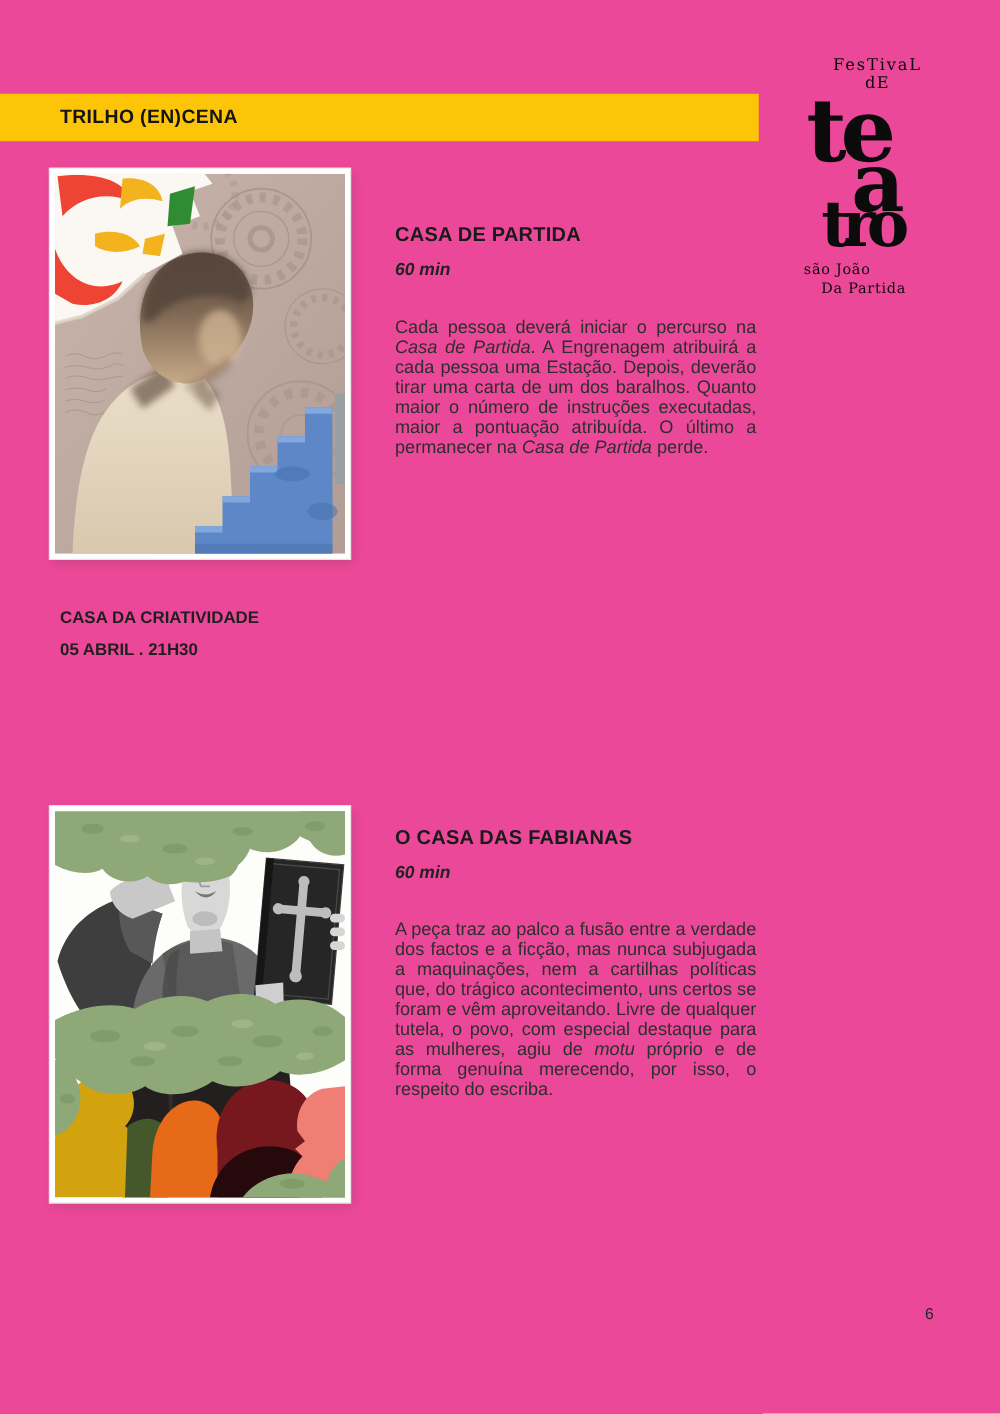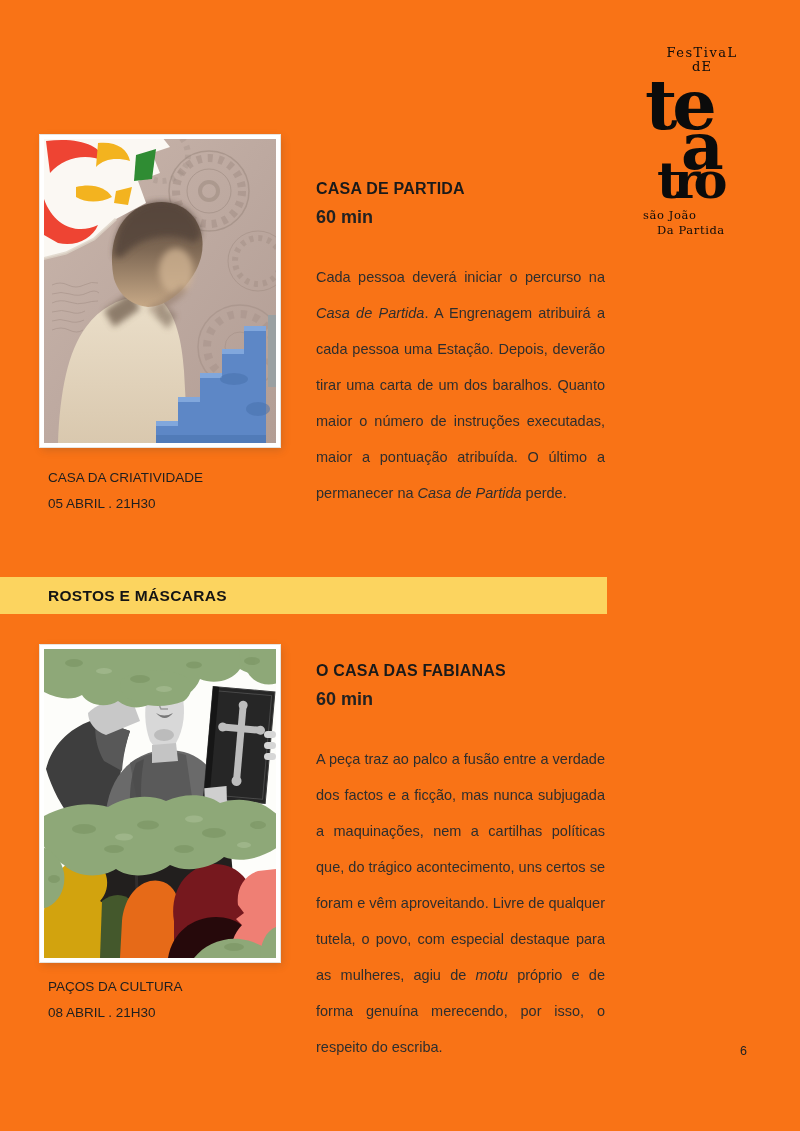--- a/index.html
+++ b/index.html
@@ -1,42 +1,42 @@
 <!DOCTYPE html>
 <html><head>
 <meta charset="utf-8">
 <style>
   html,body{margin:0;padding:0;background:#ffffff;}
-  .page{position:relative;width:800px;height:1131px;background:#f97316;overflow:hidden;
+  .page{position:relative;width:800px;height:1131px;background:#ec4899;overflow:hidden;
         font-family:"Liberation Sans",sans-serif;color:#1c1c1c;}
 
   
   .banner{position:absolute;left:0;display:flex;align-items:center;}
   .banner-1{top:75px;width:607px;height:38px;}
   .banner-2{top:577px;width:607px;height:37px;}
   .banner .label{margin-left:48px;font-size:15.5px;font-weight:bold;letter-spacing:.3px;color:#141414;}
 
   
   .poster{position:absolute;background:#fff;padding:4px;
           box-shadow:0 0 0 1px #e6e4df, 2px 3px 8px rgba(70,65,60,.22);}
   .poster svg{display:block;}
   .poster-1{left:40px;top:135px;}
   .poster-2{left:40px;top:645px;}
 
   
   .event{position:absolute;left:316px;width:289px;}
   .event-1{top:168px;margin-top:12px;}
   .event-2{top:662px;}
   .event h2{margin:0;font-size:16px;font-weight:bold;letter-spacing:.2px;color:#1a1a1a;}
-  .duration{margin-top:9px;font-size:18px;font-weight:bold;color:#222;}
-  .desc{margin:31px 0 0 0;font-size:14.5px;line-height:36px;text-align:justify;color:#2e2e2e;}
+  .duration{margin-top:9px;font-size:14px;font-weight:bold;color:#222;font-style:italic;}
+  .desc{margin:31px 0 0 0;font-size:14.5px;line-height:16px;text-align:justify;color:#2e2e2e;}
   .desc .it{font-style:italic;}
 
   
-  .venue{position:absolute;left:48px;font-size:13.5px;font-weight:normal;color:#1f1f1f;}
+  .venue{position:absolute;left:48px;font-size:13.5px;font-weight:bold;color:#1f1f1f;margin-top:16px;}
   .venue div{line-height:16px;}
   .venue .v-date{margin-top:10px;}
   .venue-1{top:470px;}
   .venue-2{top:979px;}
 
   
   .logo{position:absolute;left:641px;top:45px;width:122px;color:#0b0b0b;
         font-family:"DejaVu Serif",serif;}
   .logo-top{font-size:13px;letter-spacing:1.5px;text-align:center;}
   .logo-de{font-size:13px;letter-spacing:1px;text-align:center;margin-top:-1px;}
@@ -59,20 +59,23 @@
   <div class="logo">
     <div class="logo-top">FesTivaL</div>
     <div class="logo-de">dE</div>
     <div class="logo-big logo-te">te</div>
     <div class="logo-big logo-a">a</div>
     <div class="logo-big logo-tro">tro</div>
     <div class="logo-sub logo-sub1">são João</div>
     <div class="logo-sub logo-sub2">Da Partida</div>
   </div>
 
+  <div class="banner banner-1" style="background-color: rgb(253, 197, 8);">
+    <span class="label">TRILHO (EN)CENA</span>
+  </div>
 
   <figure class="poster poster-1" style="margin:0">
     <svg width="232" height="304" viewBox="0 0 232 304">
       <defs>
         <linearGradient id="g1bg" x1="0" y1="0" x2="1" y2="1">
           <stop offset="0" stop-color="#c9b5ab"></stop>
             <stop offset=".5" stop-color="#bda9a0"></stop>
             <stop offset="1" stop-color="#b29d94"></stop>
         </linearGradient>
         <linearGradient id="g1head" x1="0" y1="0" x2="0" y2="1">
@@ -157,23 +160,20 @@
     <h2>CASA DE PARTIDA</h2>
     <div class="duration">60 min</div>
     <p class="desc"><span>Cada pessoa deverá iniciar o percurso na </span><span class="it">Casa de Partida</span><span>. A Engrenagem atribuirá a cada pessoa uma Estação. Depois, deverão tirar uma carta de um dos baralhos. Quanto maior o número de instruções executadas, maior a pontuação atribuída. O último a permanecer na </span><span class="it">Casa de Partida</span><span> perde.</span></p>
   </div>
 
   <div class="venue venue-1">
     <div class="v-name">CASA DA CRIATIVIDADE</div>
     <div class="v-date">05 ABRIL . 21H30</div>
   </div>
 
-  <div class="banner banner-2" style="background-color: rgb(252, 212, 95);">
-    <span class="label">ROSTOS E MÁSCARAS</span>
-  </div>
 
   <figure class="poster poster-2" style="margin:0">
     <svg width="232" height="309" viewBox="0 0 232 309">
       <rect width="232" height="309" fill="#fdfdfa"></rect>
 
       <g>
         <path d="M2 120 C 8 96 26 78 52 70 L 86 82 C 78 104 74 132 76 162 L 70 198 C 40 192 14 160 2 120 Z" fill="#3e3e3e"></path>
         <path d="M52 70 L 86 82 C 82 94 79 108 78 122 L 60 112 C 52 98 50 84 52 70 Z" fill="#585858"></path>
         <path d="M44 64 C 56 52 76 48 90 56 L 96 72 L 62 86 C 50 82 44 72 44 64 Z" fill="#c8c8c8"></path>
         <path d="M62 162 C 66 130 84 108 112 102 C 142 97 166 110 176 138 L 184 196 L 64 206 Z" fill="#6a6a6a"></path>
@@ -249,20 +249,16 @@
       </g>
     </svg>
   </figure>
 
   <div class="event event-2">
     <h2>O CASA DAS FABIANAS</h2>
     <div class="duration">60 min</div>
     <p class="desc"><span>A peça traz ao palco a fusão entre a verdade dos factos e a ficção, mas nunca subjugada a maquinações, nem a cartilhas políticas que, do trágico acontecimento, uns certos se foram e vêm aproveitando. Livre de qualquer tutela, o povo, com especial destaque para as mulheres, agiu de </span><span class="it">motu</span><span> próprio e de forma genuína merecendo, por isso, o respeito do escriba.</span></p>
   </div>
 
-  <div class="venue venue-2">
-    <div class="v-name">PAÇOS DA CULTURA</div>
-    <div class="v-date">08 ABRIL . 21H30</div>
-  </div>
 
   <div class="page-number">6</div>
 
 </div>
 
 </body></html>

